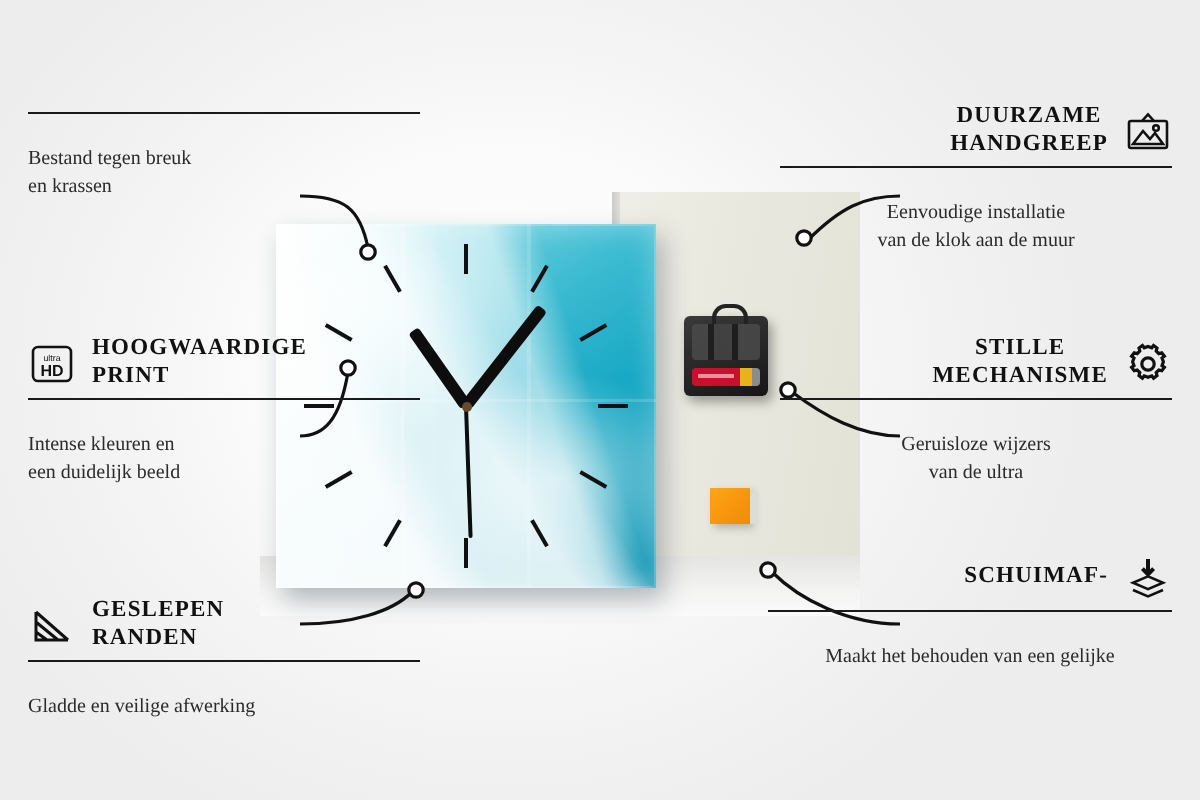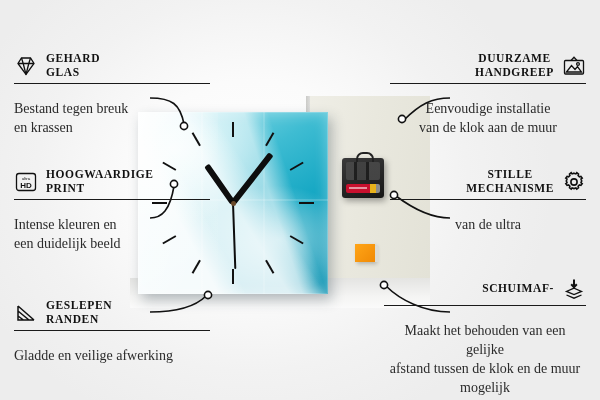--- a/index.html
+++ b/index.html
@@ -71,21 +71,21 @@
 
   
   .callout{position:absolute;width:196px;}
   .callout.left{text-align:left;}
   .callout.right{text-align:center;}
   .head{display:flex;align-items:center;gap:8px;}
   .callout.right .head{flex-direction:row-reverse;}
   .title{font-size:11.5px;font-weight:700;letter-spacing:.6px;color:#111;
          line-height:1.18;text-transform:uppercase;}
   .rule{height:1px;background:#1a1a1a;margin:4px 0 5px;}
-  .desc{font-size:14px;color:#2b2b2b;line-height:1.35;margin-top:16px;}
+  .desc{font-size:10px;color:#2b2b2b;line-height:1.35;margin-top:16px;}
   .ic{width:24px;height:24px;flex:0 0 24px;color:#111;}
   .ic svg{display:block;width:24px;height:24px;}
 
   .connectors{position:absolute;inset:0;pointer-events:none;}
 </style>
 </head>
 <body>
 
 <div id="stage">
 
@@ -149,32 +149,20 @@
       <circle cx="184" cy="126" r="3.6"></circle>
       <circle cx="174" cy="184" r="3.6"></circle>
       <circle cx="208" cy="295" r="3.6"></circle>
       <circle cx="402" cy="119" r="3.6"></circle>
       <circle cx="394" cy="195" r="3.6"></circle>
       <circle cx="384" cy="285" r="3.6"></circle>
     </g>
   </svg>
 
   <div class="callout left" style="left:14px;top:52px;">
-    <div class="head">
-      <span class="ic">
-        <svg viewBox="0 0 24 24" fill="none" stroke="currentColor" stroke-width="1.3">
-          <path d="M4 9.5 12 20.5 20 9.5 16.5 4h-9L4 9.5z"></path>
-          <path d="M4 9.5h16M7.5 4l1.7 5.5L12 20.5l2.8-11L16.5 4"></path>
-        </svg>
-      </span>
-      <div class="title">
-        <div>GEHARD</div>
-        <div>GLAS</div>
-      </div>
-    </div>
     <div class="rule"></div>
     <div class="desc">
       <div>Bestand tegen breuk</div>
       <div>en krassen</div>
     </div>
   </div>
 
   <div class="callout left" style="left:14px;top:168px;">
     <div class="head">
       <span class="ic">
@@ -245,37 +233,37 @@
           <circle cx="12" cy="12" r="3.1"></circle>
         </svg>
       </span>
       <div class="title">
         <div>STILLE</div>
         <div>MECHANISME</div>
       </div>
     </div>
     <div class="rule"></div>
     <div class="desc">
+      <div>Geruisloze wijzers</div>
       <div>van de ultra</div>
     </div>
   </div>
 
   <div class="callout right" style="left:384px;top:277px;width:202px;">
     <div class="head">
       <span class="ic">
         <svg viewBox="0 0 24 24" fill="none" stroke="currentColor" stroke-width="1.3">
           <path d="M12 2.5v6.5M9.2 7.3 12 10.2l2.8-2.9" stroke-width="2"></path>
           <path d="M12 11.2 4.5 14.4 12 17.6l7.5-3.2L12 11.2z"></path>
           <path d="M4.5 18 12 21.2 19.5 18"></path>
         </svg>
       </span>
       <div class="title">
         <div>SCHUIMAF-</div>
       </div>
     </div>
     <div class="rule"></div>
     <div class="desc">
       <div>Maakt het behouden van een gelijke</div>
-      <div>afstand tussen de klok en de muur mogelijk</div>
     </div>
   </div>
 
 </div>
 
 </body></html>

